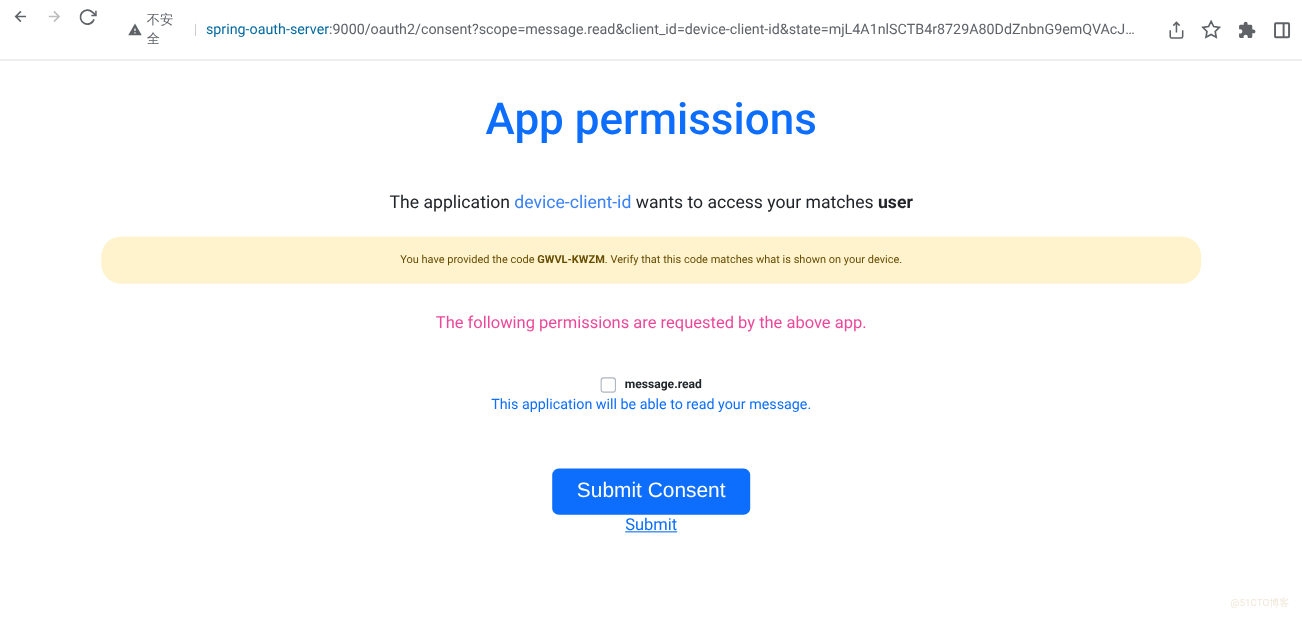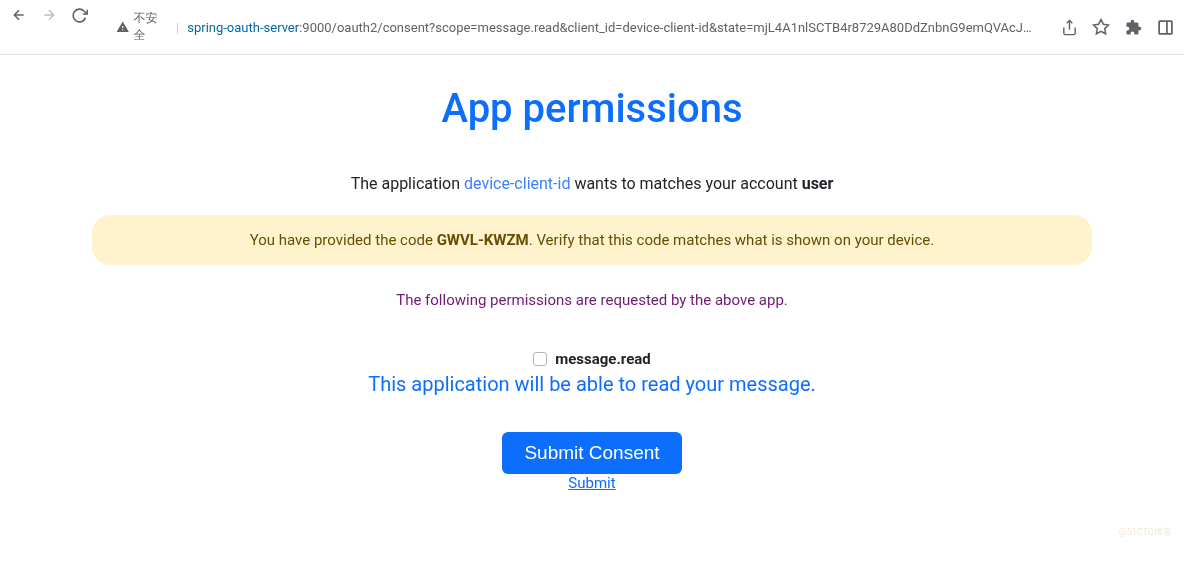--- a/index.html
+++ b/index.html
@@ -98,75 +98,75 @@
       font-weight: 400;
     }
     .user-name {
       font-weight: 700;
     }
     .alert-warning {
       background: #fff3cd;
       color: #664d03;
       padding: 16px;
       border-radius: 18px;
-      font-size: 15px;
+      font-size: 10px;
       margin-bottom: 24px;
     }
     .alert-warning .code-strong {
       font-weight: 700;
     }
     .instructions {
       font-size: 15px;
-      color: #701a75;
+      color: #ec4899;
       line-height: 1.5;
       margin-bottom: 38px;
     }
     .permission-row {
       display: flex;
       align-items: center;
       justify-content: center;
       gap: 8px;
       margin-bottom: 4px;
     }
     .permission-checkbox {
       width: 14px;
       height: 14px;
       border: 1px solid #adb5bd;
       border-radius: 3px;
       cursor: pointer;
     }
     .permission-label {
       font-weight: 700;
-      font-size: 15px;
+      font-size: 11px;
     }
     .permission-desc {
       color: #0d6efd;
-      font-size: 20px;
-      margin-bottom: 36px;
+      font-size: 13px;
+      margin-bottom: 50px;
     }
     .submit-btn {
       background: #0d6efd;
       color: #fff;
       border: none;
       padding: 10px 22px;
       font-size: 19px;
       border-radius: 6px;
       cursor: pointer;
     }
     .cancel-link {
       display: block;
       color: #0d6efd;
       text-decoration: underline;
       font-size: 15px;
       margin-bottom: 36px;
       cursor: pointer;
     }
     .watermark {
       position: fixed;
-      bottom: 24px;
+      bottom: 8px;
       right: 12px;
       font-size: 9px;
       color: #f0e8d8;
     }
   </style>
 </head>
 <body>
 
 <div class="browser-toolbar">
   <div class="nav-icon">
@@ -219,21 +219,21 @@
           <line x1="14" y1="3" x2="14" y2="21"></line>
         </svg>
     </div>
   </div>
 </div>
 
 <div class="content">
   <h1 class="page-title">App permissions</h1>
 
   <p class="app-line">
-    <span>The application </span><span class="client-id">device-client-id</span><span> wants to matches your account </span><span class="user-name">user</span>
+    <span>The application </span><span class="client-id">device-client-id</span><span> wants to access your matches </span><span class="user-name">user</span>
   </p>
 
   <div class="alert-warning">
     <span>You have provided the code </span><span class="code-strong">GWVL-KWZM</span><span>. Verify that this code matches what is shown on your device.</span>
   </div>
 
   <p class="instructions">
     <span>The following permissions are requested by the above app.</span><br>
   </p>
 

